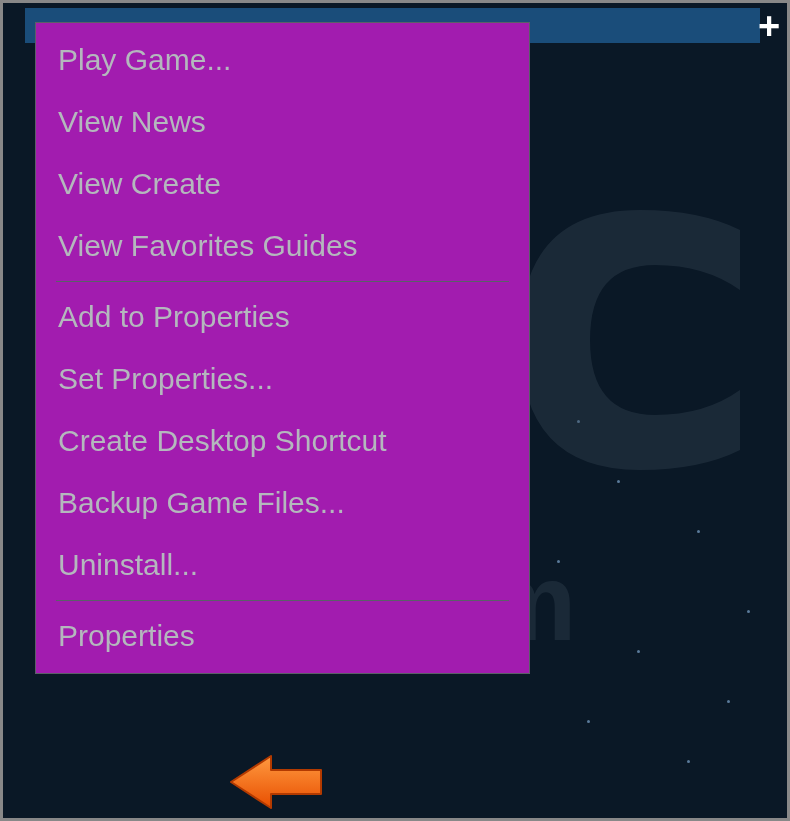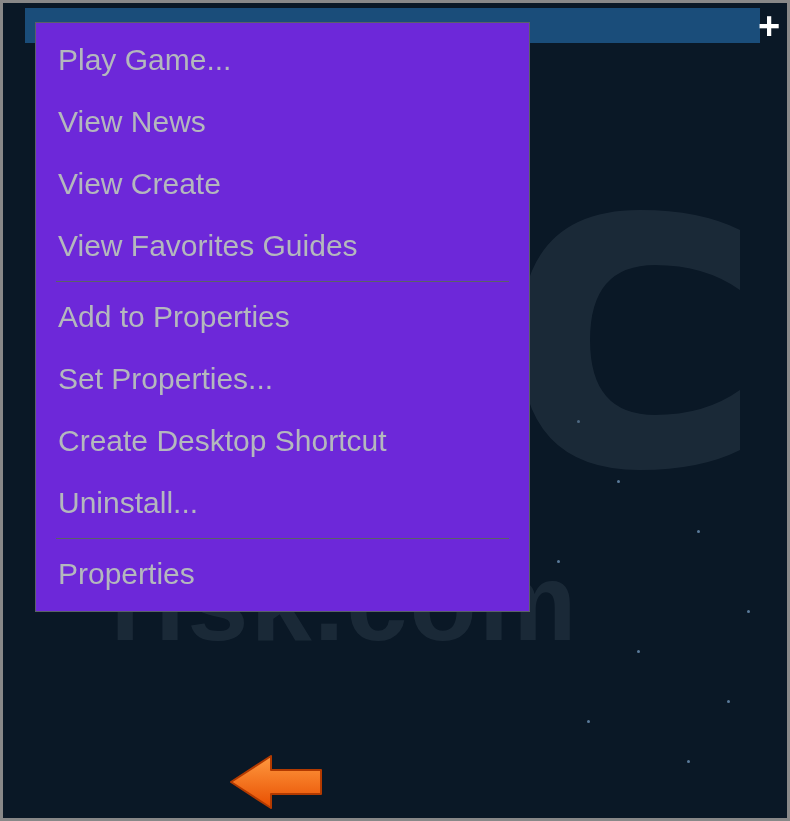--- a/index.html
+++ b/index.html
@@ -59,21 +59,21 @@
       right: 40px;
       bottom: 60px;
       opacity: 0.35;
       pointer-events: none;
     }
     .context-menu {
       position: absolute;
       top: 22px;
       left: 35px;
       width: 495px;
-      background: #6d28d9;
+      background: #a21caf;
       border: 1px solid #5b6068;
       padding: 6px 0;
     }
     .menu-item {
       padding: 14px 22px;
       color: #b4b8bd;
       font-size: 30px;
       cursor: pointer;
       white-space: nowrap;
     }
@@ -143,20 +143,21 @@
 
 <div class="context-menu">
   <div class="menu-item"><span>Play Game...</span></div>
   <div class="menu-item"><span>View News</span></div>
   <div class="menu-item"><span>View Create</span></div>
   <div class="menu-item"><span>View Favorites Guides</span></div>
   <div class="menu-sep"></div>
   <div class="menu-item"><span>Add to Properties</span></div>
   <div class="menu-item"><span>Set Properties...</span></div>
   <div class="menu-item"><span>Create Desktop Shortcut</span></div>
+  <div class="menu-item"><span>Backup Game Files...</span></div>
   <div class="menu-item"><span>Uninstall...</span></div>
   <div class="menu-sep"></div>
   <div class="menu-item"><span>Properties</span></div>
 </div>
 
 <svg class="arrow" viewBox="0 0 100 60">
   <defs>
     <linearGradient id="ag" x1="0" y1="0" x2="0" y2="1">
       <stop offset="0" stop-color="#ff9a40"></stop>
       <stop offset="1" stop-color="#e84e00"></stop>

